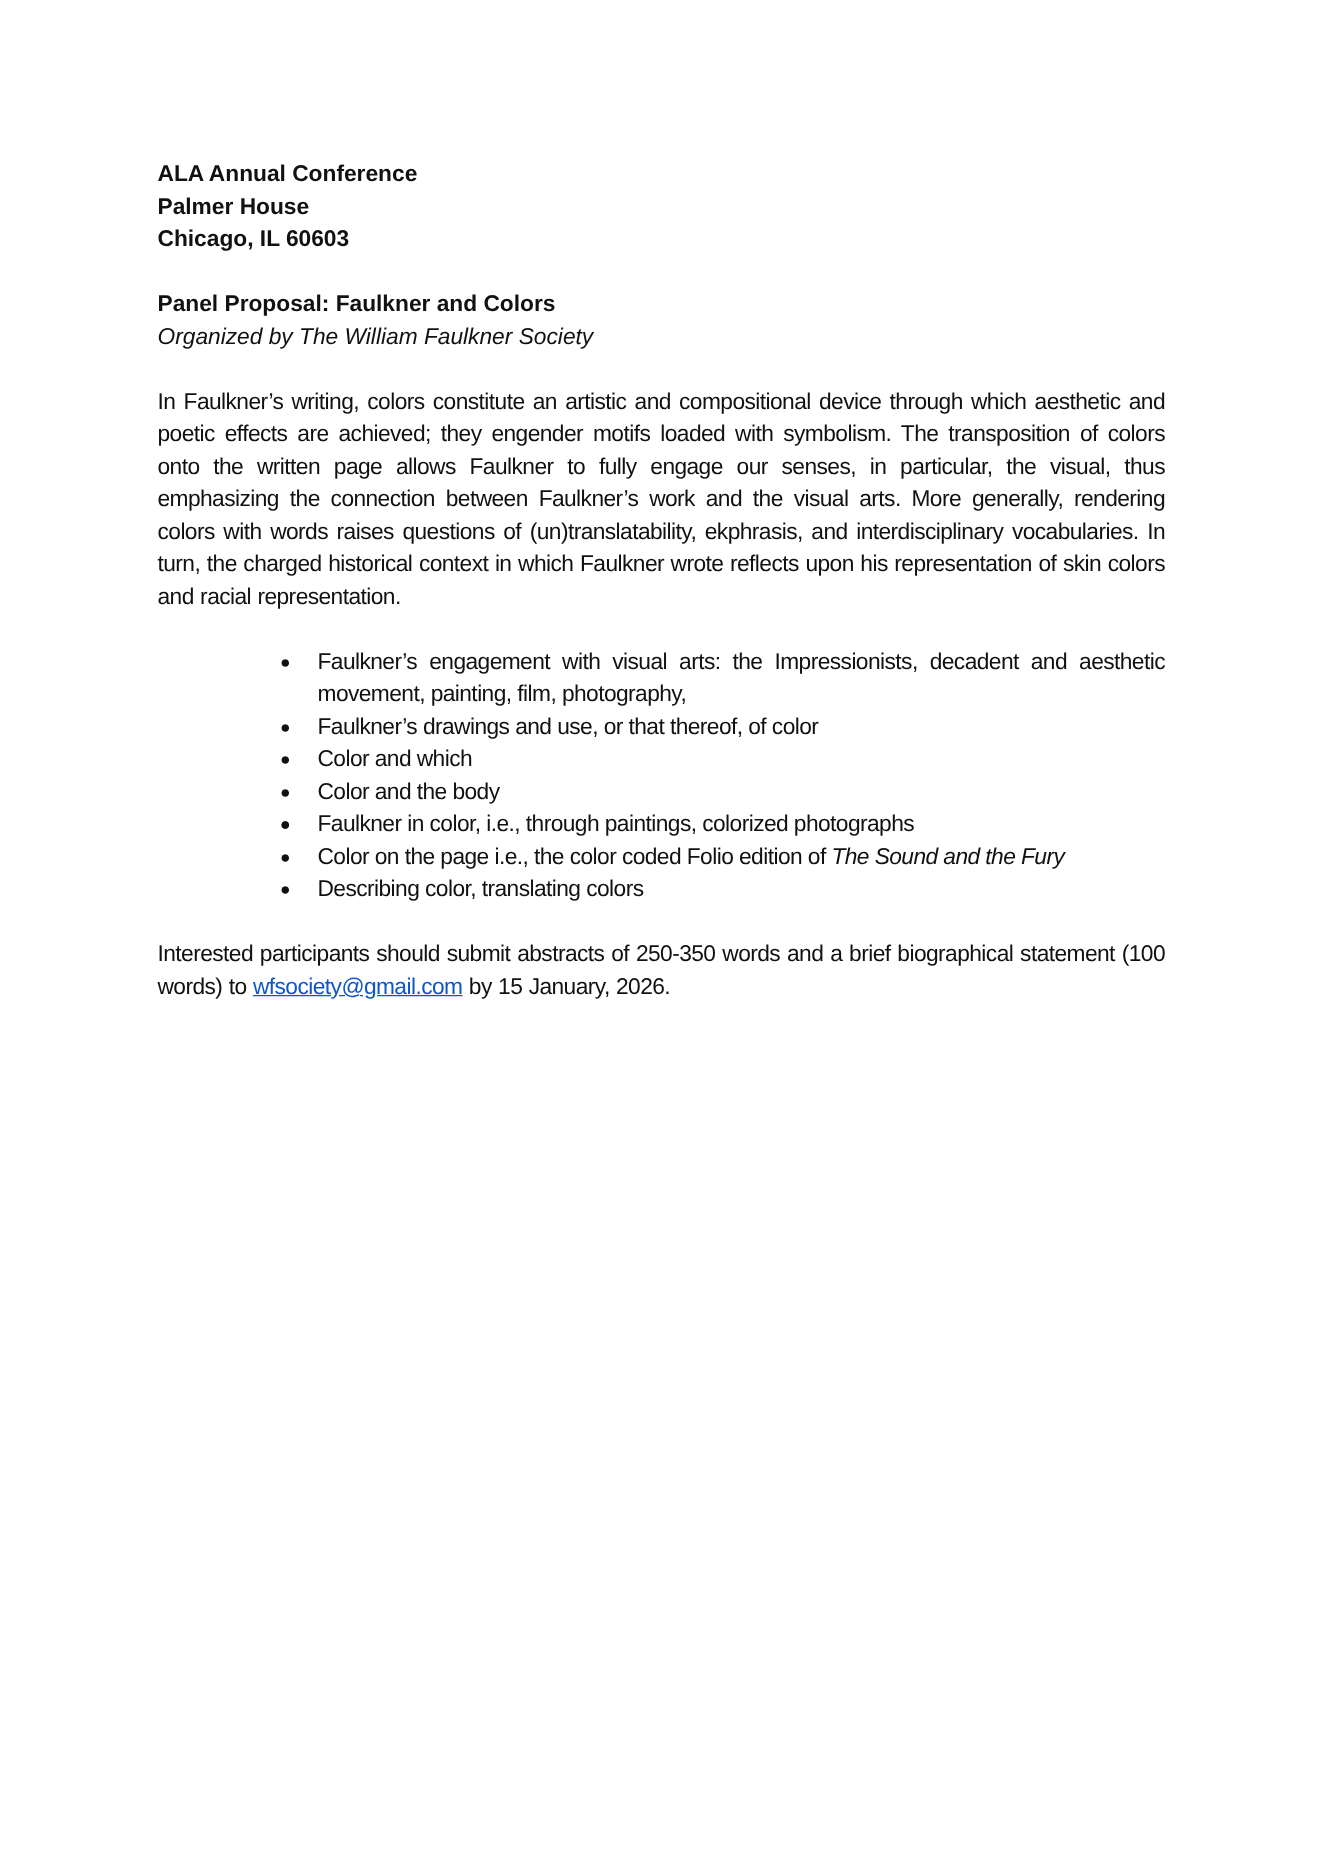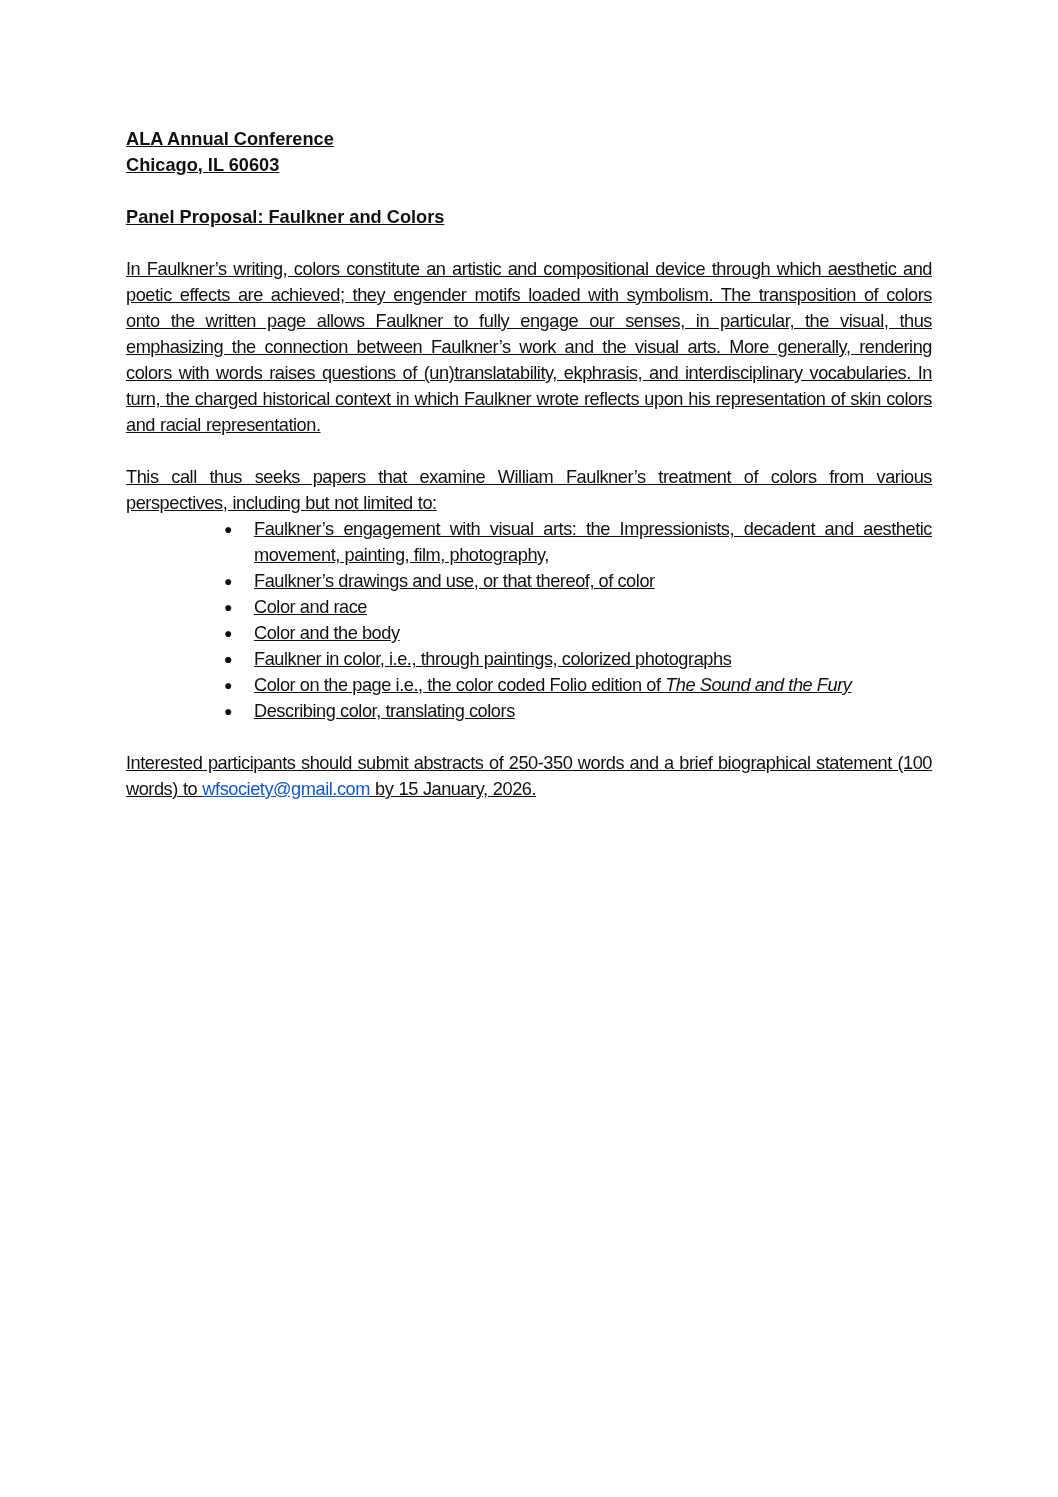--- a/index.html
+++ b/index.html
@@ -13,21 +13,20 @@
       position: relative;
       overflow: hidden;
       font-family: "Liberation Sans", sans-serif;
       color: #111111;
     }
     .page {
       position: absolute;
       left: 126px;
       top: 126px;
       width: 806px;
-      text-decoration: underline;
     }
     .line {
       font-size: 18.2px;
       line-height: 26px;
       margin: 0;
       white-space: nowrap;
     }
     .bold { font-weight: bold; }
     .italic { font-style: italic; }
     .gap { height: 26px; }
@@ -61,46 +60,47 @@
     a.email {
       color: #1155cc;
       text-decoration: underline;
     }
   </style>
 </head>
 <body>
 
 <div class="page">
   <p class="line bold">ALA Annual Conference</p>
+  <p class="line bold">Palmer House</p>
   <p class="line bold">Chicago, IL 60603</p>
 
   <div class="gap"></div>
 
   <p class="line bold">Panel Proposal: Faulkner and Colors</p>
+  <p class="line italic">Organized by The William Faulkner Society</p>
 
   <div class="gap"></div>
 
   <p class="para">In Faulkner’s writing, colors constitute an artistic and compositional device through which aesthetic and poetic effects are achieved; they engender motifs loaded with symbolism. The transposition of colors onto the written page allows Faulkner to fully engage our senses, in particular, the visual, thus emphasizing the connection between Faulkner’s work and the visual arts. More generally, rendering colors with words raises questions of (un)translatability, ekphrasis, and interdisciplinary vocabularies.  In turn, the charged historical context in which Faulkner wrote reflects upon his representation of skin colors and racial representation.</p>
 
   <div class="gap"></div>
 
-  <p class="para">This call thus seeks papers that examine William Faulkner’s treatment of colors from various perspectives, including but not limited to:</p>
 
   <ul class="topics">
     <li>
       <span class="bullet">●</span>
       <span>Faulkner’s engagement with visual arts: the Impressionists, decadent and aesthetic movement, painting, film, photography,</span>
     </li>
     <li>
       <span class="bullet">●</span>
       <span>Faulkner’s drawings and use, or that thereof, of color</span>
     </li>
     <li>
       <span class="bullet">●</span>
-      <span>Color and race</span>
+      <span>Color and which</span>
     </li>
     <li>
       <span class="bullet">●</span>
       <span>Color and the body</span>
     </li>
     <li>
       <span class="bullet">●</span>
     </li>
     <li>
       <span class="bullet">●</span>

